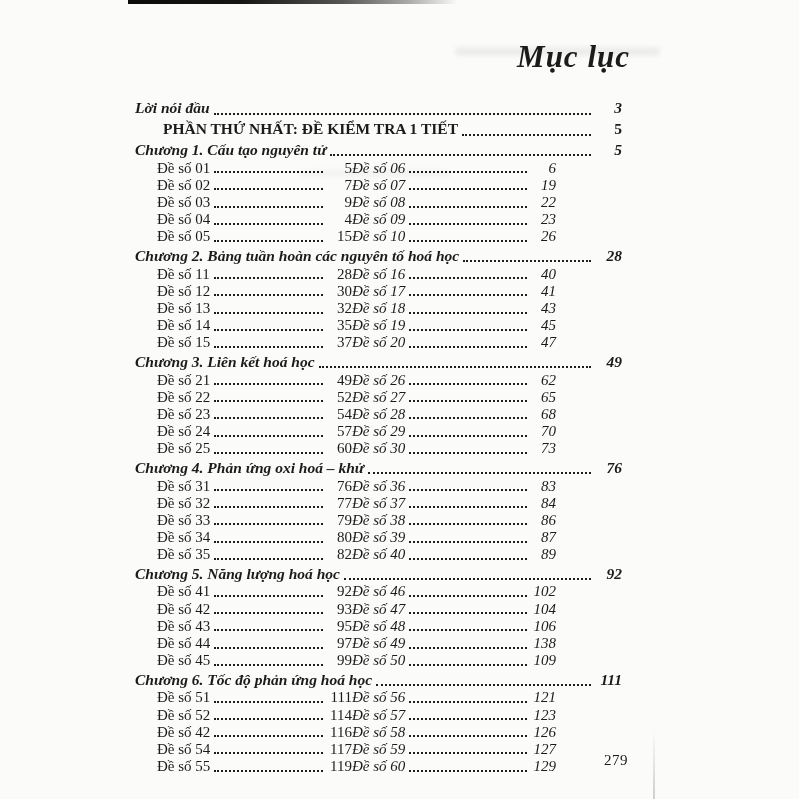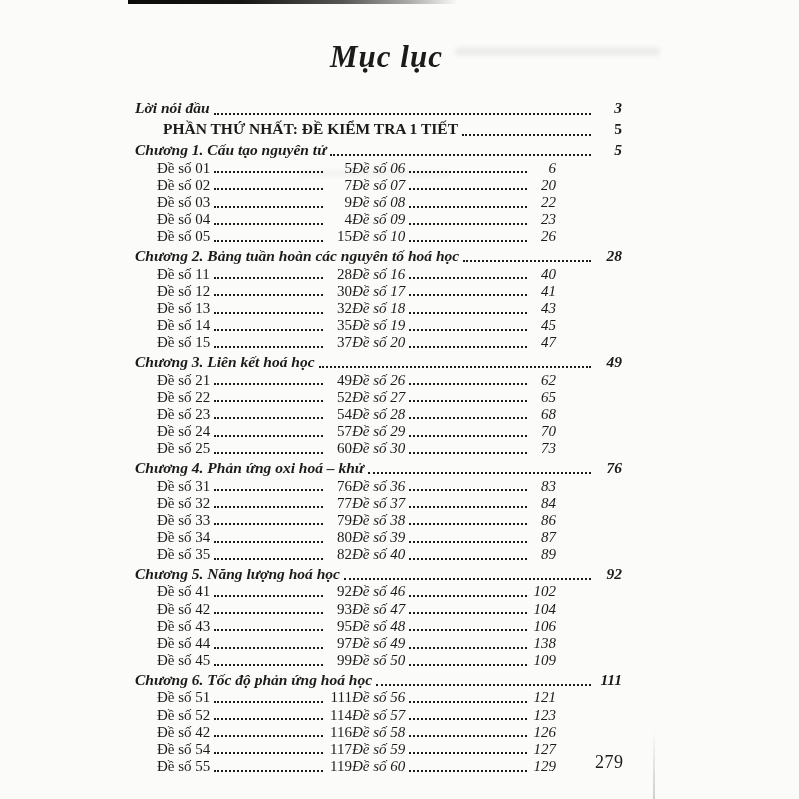--- a/index.html
+++ b/index.html
@@ -17,40 +17,40 @@
   .ghost{position:absolute;background:#9a9a9a;opacity:.14;filter:blur(2px);border-radius:4px;}
   .ghost.g1{left:455px;top:47px;width:205px;height:9px;}
   .ghost.g2{left:300px;top:170px;width:150px;height:7px;opacity:.08;}
   .page-edge{
     position:absolute;left:653px;top:730px;width:2px;height:69px;
     background:linear-gradient(to bottom,rgba(190,190,190,.0),rgba(170,170,170,.55));
   }
   
   .content{position:absolute;left:135px;top:40px;width:487px;}
   .doc-title{
-    text-align:center;height:40px;line-height:34px;
+    text-align:right;height:40px;line-height:34px;
     font-size:31px;font-weight:bold;font-style:italic;letter-spacing:1px;
     transform:translateX(8px);
   }
   .row{display:flex;align-items:flex-end;}
   .leader{flex:1 1 auto;border-bottom:2px dotted #1c1c1c;margin:0 3px 3px 4px;min-width:8px;}
   .pnum{flex:0 0 auto;width:28px;text-align:right;}
   .preface-row{height:21px;font-size:15.5px;line-height:20px;font-style:italic;font-weight:600;margin-top:17px;}
   .part-row{height:21px;font-size:15.5px;line-height:20px;font-weight:bold;padding-left:28px;}
   .chapter-row{height:20px;font-size:15.5px;line-height:19px;font-weight:bold;font-style:italic;}
   .entries{display:flex;padding-left:22px;}
   .col{display:flex;flex-direction:column;}
   .col-left{width:195px;}
   .col-right{width:204px;font-style:italic;}
   .entry-row{height:17.2px;font-size:15px;line-height:16.5px;justify-content:space-between;}
   .entry-row .pnum{width:26px;}
   .label{flex:0 0 auto;white-space:nowrap;}
   .folio{
-    position:absolute;left:595px;top:752px;width:42px;text-align:left;
-    font-size:18px;letter-spacing:.5px;
+    position:absolute;left:595px;top:752px;width:42px;text-align:center;
+    font-size:15px;letter-spacing:.5px;
   }
 </style>
 </head>
 <body>
 
 <div class="scan-line"></div>
 <div class="ghost g1"></div>
 <div class="ghost g2"></div>
 <div class="page-edge"></div>
 
@@ -106,21 +106,21 @@
           </div>
           <div class="col col-right">
             <div class="row entry-row">
               <span class="label">Đề số 06</span>
               <span class="leader"></span>
               <span class="pnum">6</span>
             </div>
             <div class="row entry-row">
               <span class="label">Đề số 07</span>
               <span class="leader"></span>
-              <span class="pnum">20</span>
+              <span class="pnum">19</span>
             </div>
             <div class="row entry-row">
               <span class="label">Đề số 08</span>
               <span class="leader"></span>
               <span class="pnum">22</span>
             </div>
             <div class="row entry-row">
               <span class="label">Đề số 09</span>
               <span class="leader"></span>
               <span class="pnum">23</span>

